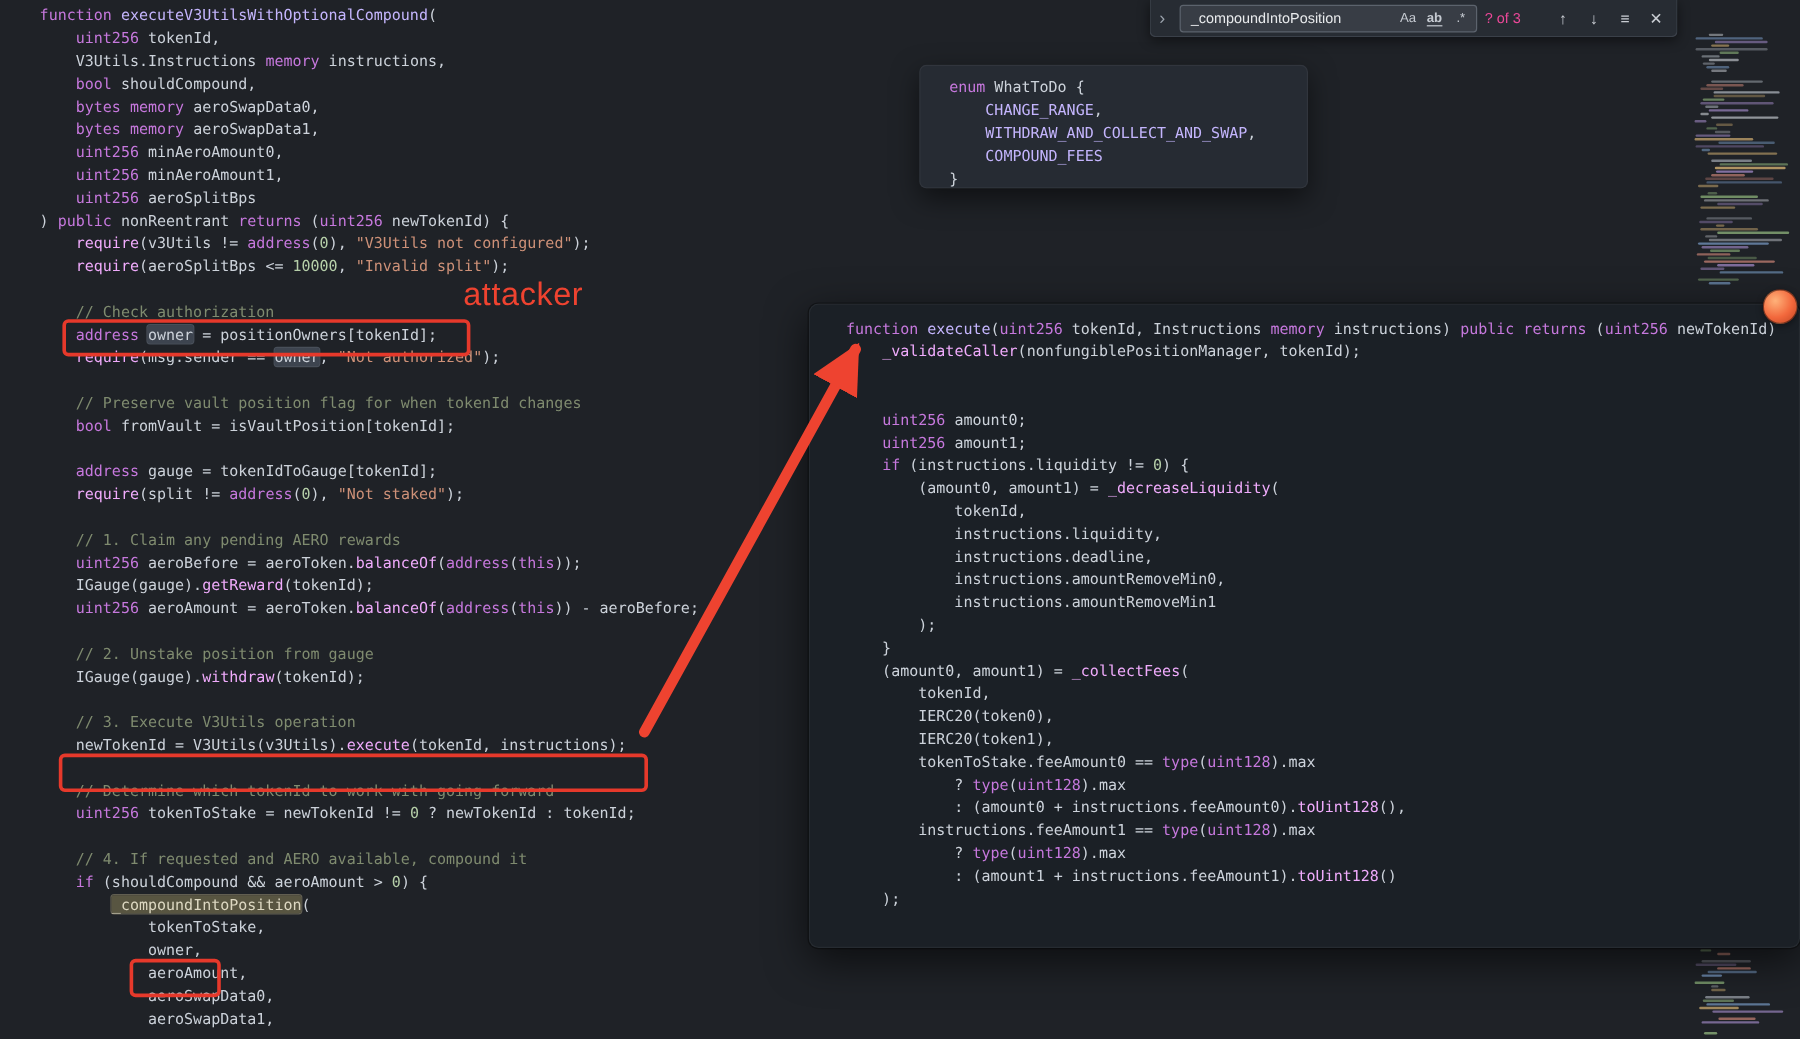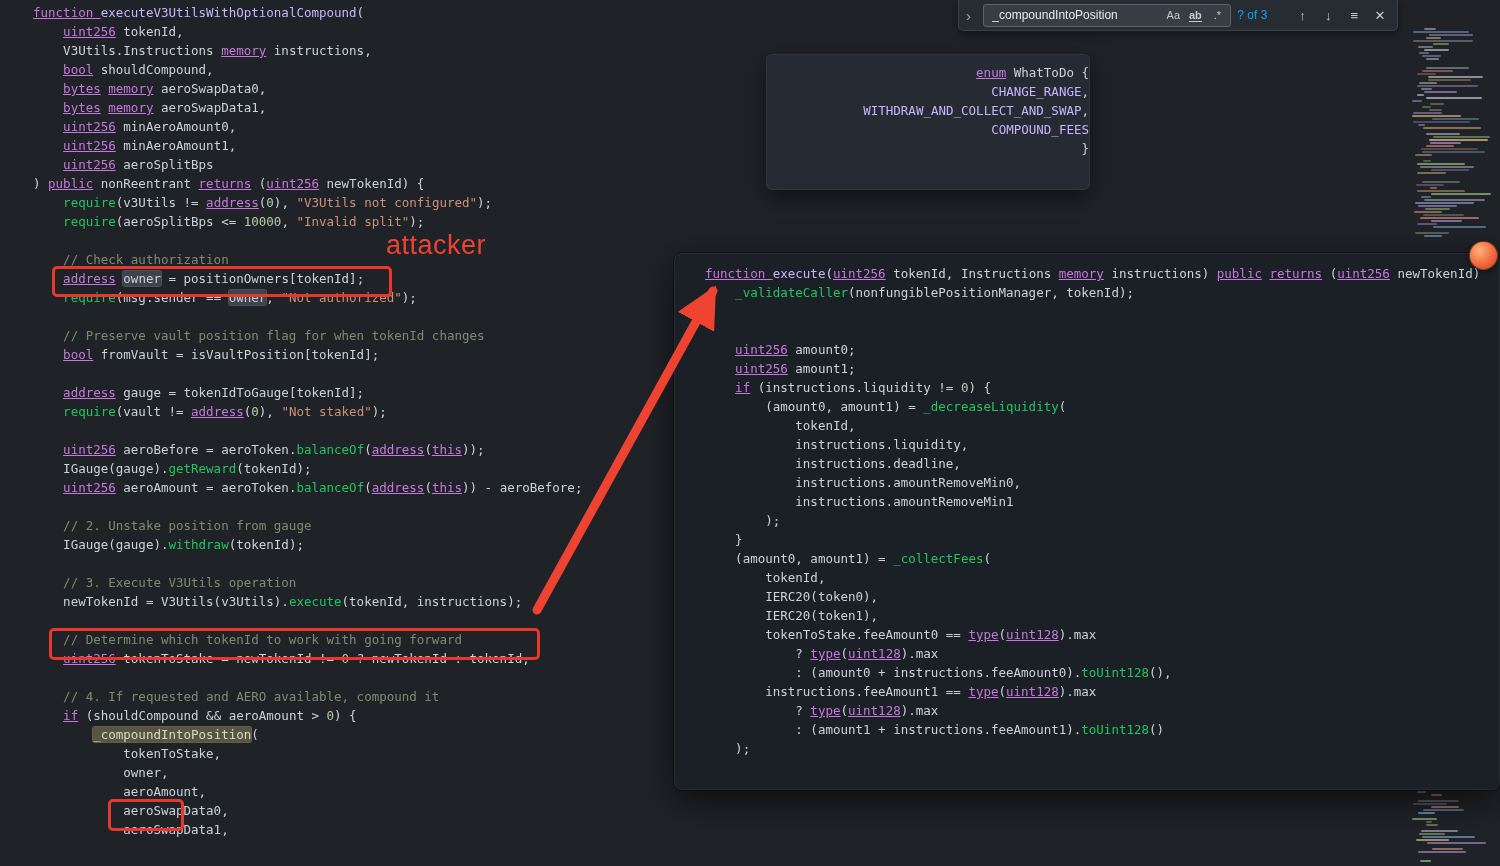--- a/index.html
+++ b/index.html
@@ -5,35 +5,35 @@
   html,body{margin:0;padding:0;}
   body{
     width:1500px;height:866px;overflow:hidden;position:relative;
     background:#1f2227;
     font-family:"DejaVu Sans Mono",monospace;
   }
   
   .codeblock{position:absolute;}
   .cl{height:19px;line-height:19px;white-space:pre;font-size:12.5px;}
   .t-d{color:#ccd2da;}
-  .t-k{color:#c678dd;text-decoration:underline;}
+  .t-k{color:#c678dd;}
   .t-f{color:#c4b5fd;}
-  .t-c{color:#22c55e;}
+  .t-c{color:#f0abfc;}
   .t-s{color:#ce9178;}
   .t-m{color:#7f8b6f;}
   .t-n{color:#b5cea8;}
   .t-w{color:#ccd2da;background:rgba(108,120,140,.40);box-shadow:0 0 0 1px rgba(150,162,182,.35);border-radius:2px;}
   .t-h{color:#ddd8c2;background:rgba(99,94,70,.85);box-shadow:0 0 0 1px rgba(178,168,132,.45);border-radius:2px;}
   #left-code{left:33px;top:3px;z-index:5;}
   
   #enum-box{
-    position:absolute;left:766px;top:54px;width:324px;height:136px;
+    position:absolute;left:766px;top:54px;width:324px;height:103px;
     background:#262b33;border:1px solid rgba(255,255,255,.05);border-radius:6px;
     box-shadow:0 8px 22px rgba(0,0,0,.5);padding:8px 0 0 24px;box-sizing:border-box;
-    z-index:20;overflow:hidden;text-align:right;
+    z-index:20;overflow:hidden;
   }
   #right-panel{
     position:absolute;left:674px;top:253px;width:826px;height:537px;
     background:#1b2026;border:1px solid rgba(255,255,255,.05);border-radius:8px;
     box-shadow:0 10px 34px rgba(0,0,0,.6), 0 0 0 1px rgba(0,0,0,.35);
     padding:10px 0 0 30px;box-sizing:border-box;z-index:30;overflow:hidden;
   }
   
   #find-widget{
     position:absolute;left:958px;top:0;width:440px;height:31px;z-index:60;
@@ -50,21 +50,21 @@
   }
   .fw-input{
     flex:1;background:transparent;border:none;outline:none;color:#e8eaec;
     font-size:12px;font-family:"Liberation Sans",sans-serif;min-width:0;
   }
   .fw-mini{
     width:20px;height:19px;display:flex;align-items:center;justify-content:center;
     color:#c5cad1;font-size:11px;border-radius:3px;cursor:pointer;flex:0 0 auto;
   }
   .fw-mini.word span{border-bottom:1px solid #c5cad1;font-weight:bold;}
-  .fw-results{color:#0ea5e9;font-size:12px;width:52px;text-align:left;}
+  .fw-results{color:#ec4899;font-size:12px;width:52px;text-align:left;}
   .fw-btn{
     width:21px;height:21px;display:flex;align-items:center;justify-content:center;
     color:#c8ccd2;font-size:13px;border-radius:3px;cursor:pointer;
   }
   
   .minimap{position:absolute;left:1412px;width:86px;overflow:hidden;z-index:6;}
   #minimap-top{top:28px;height:212px;}
   #minimap-bottom{top:788px;height:76px;}
   .mm-row{height:3px;display:flex;}
   .mm-row span{height:2px;display:block;border-radius:1px;}
@@ -100,22 +100,23 @@
     <div class="cl"><span class="t-d">    </span><span class="t-c">require</span><span class="t-d">(aeroSplitBps &lt;= </span><span class="t-n">10000</span><span class="t-d">, </span><span class="t-s">"Invalid split"</span><span class="t-d">);</span></div>
     <div class="cl"></div>
     <div class="cl"><span class="t-m">    // Check authorization</span></div>
     <div class="cl"><span class="t-d">    </span><span class="t-k">address</span><span class="t-d"> </span><span class="t-w">owner</span><span class="t-d"> = positionOwners[tokenId];</span></div>
     <div class="cl"><span class="t-d">    </span><span class="t-c">require</span><span class="t-d">(msg.sender == </span><span class="t-w">owner</span><span class="t-d">, </span><span class="t-s">"Not authorized"</span><span class="t-d">);</span></div>
     <div class="cl"></div>
     <div class="cl"><span class="t-m">    // Preserve vault position flag for when tokenId changes</span></div>
     <div class="cl"><span class="t-d">    </span><span class="t-k">bool</span><span class="t-d"> fromVault = isVaultPosition[tokenId];</span></div>
     <div class="cl"></div>
     <div class="cl"><span class="t-d">    </span><span class="t-k">address</span><span class="t-d"> gauge = tokenIdToGauge[tokenId];</span></div>
-    <div class="cl"><span class="t-d">    </span><span class="t-c">require</span><span class="t-d">(vault != </span><span class="t-k">address</span><span class="t-d">(</span><span class="t-n">0</span><span class="t-d">), </span><span class="t-s">"Not staked"</span><span class="t-d">);</span></div>
-    <div class="cl"></div>
+    <div class="cl"><span class="t-d">    </span><span class="t-c">require</span><span class="t-d">(split != </span><span class="t-k">address</span><span class="t-d">(</span><span class="t-n">0</span><span class="t-d">), </span><span class="t-s">"Not staked"</span><span class="t-d">);</span></div>
+    <div class="cl"></div>
+    <div class="cl"><span class="t-m">    // 1. Claim any pending AERO rewards</span></div>
     <div class="cl"><span class="t-d">    </span><span class="t-k">uint256</span><span class="t-d"> aeroBefore = aeroToken.</span><span class="t-c">balanceOf</span><span class="t-d">(</span><span class="t-k">address</span><span class="t-d">(</span><span class="t-k">this</span><span class="t-d">));</span></div>
     <div class="cl"><span class="t-d">    IGauge(gauge).</span><span class="t-c">getReward</span><span class="t-d">(tokenId);</span></div>
     <div class="cl"><span class="t-d">    </span><span class="t-k">uint256</span><span class="t-d"> aeroAmount = aeroToken.</span><span class="t-c">balanceOf</span><span class="t-d">(</span><span class="t-k">address</span><span class="t-d">(</span><span class="t-k">this</span><span class="t-d">)) - aeroBefore;</span></div>
     <div class="cl"></div>
     <div class="cl"><span class="t-m">    // 2. Unstake position from gauge</span></div>
     <div class="cl"><span class="t-d">    IGauge(gauge).</span><span class="t-c">withdraw</span><span class="t-d">(tokenId);</span></div>
     <div class="cl"></div>
     <div class="cl"><span class="t-m">    // 3. Execute V3Utils operation</span></div>
     <div class="cl"><span class="t-d">    newTokenId = V3Utils(v3Utils).</span><span class="t-c">execute</span><span class="t-d">(tokenId, instructions);</span></div>
     <div class="cl"></div>

